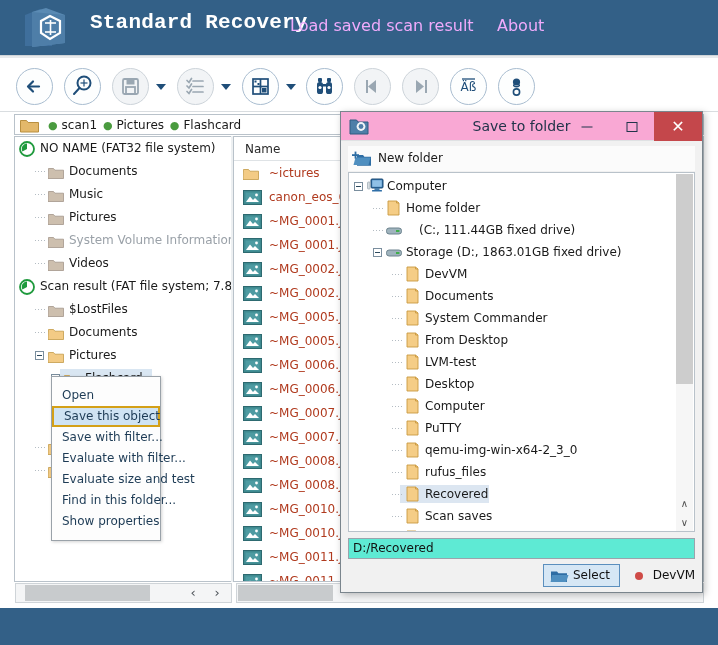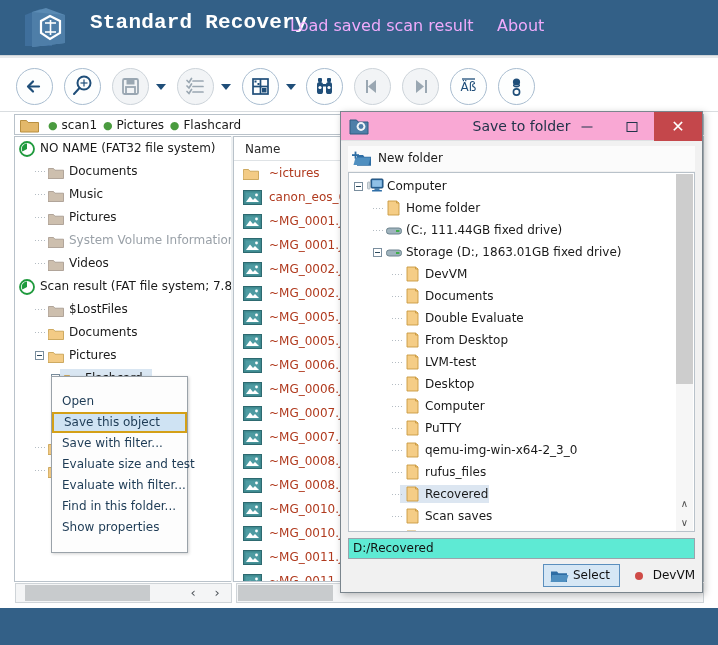--- a/index.html
+++ b/index.html
@@ -116,24 +116,24 @@
   .hscroll2{
     position:absolute;left:236px;top:583px;width:468px;height:20px;
     background:#f4f5f6;border:1px solid #cfd4d8;box-sizing:border-box;
   }
   .hscroll2 .thumb{position:absolute;left:1px;top:1px;width:95px;height:16px;background:#c8cbcd;cursor:pointer;}
 
   .footer{position:absolute;left:0;top:608px;width:718px;height:37px;background:#336087;}
 
   
   .ctxmenu{
-    position:absolute;left:51px;top:376px;width:137px;
+    position:absolute;left:51px;top:376px;width:110px;
     background:#fdfdfd;border:1px solid #9aa2a9;box-sizing:border-box;
     box-shadow:1px 1px 3px rgba(0,0,0,.18);
-    padding:14px 0;
+    padding:8px 0;
   }
   .ctxitem{
     height:21px;line-height:21px;padding-left:10px;font-size:12px;color:#1d3b55;
     white-space:nowrap;cursor:pointer;box-sizing:border-box;
   }
   .ctxitem.sel{
     background:#cfe3f3;border:2px solid #d4a017;
     height:21px;line-height:17px;
   }
 
@@ -642,22 +642,22 @@
   <div class="hscroll2">
     <div class="thumb"></div>
   </div>
 
   <div class="footer"></div>
 
   <div class="ctxmenu" id="ctx-host">
       <div class="ctxitem"><span>Open</span></div>
       <div class="ctxitem sel"><span>Save this object</span></div>
       <div class="ctxitem"><span>Save with filter...</span></div>
+      <div class="ctxitem"><span>Evaluate with filter...</span></div>
       <div class="ctxitem"><span>Evaluate size and test</span></div>
-      <div class="ctxitem"><span>Evaluate with filter...</span></div>
       <div class="ctxitem"><span>Find in this folder...</span></div>
       <div class="ctxitem"><span>Show properties</span></div>
     </div>
 
   <div class="dlg">
     <div class="dlg-title">
       <span class="dlg-icon">
         <svg width="20" height="19" viewBox="0 0 20 19">
           <path d="M1 3 h6.5 l1.6 2 H19 v12 H1 Z" fill="#4e7ea8" stroke="#2f5a80"></path>
           <circle cx="12" cy="9.5" r="4.4" fill="#ffffff" opacity="0.92"></circle>
@@ -712,21 +712,21 @@
                 <path d="M10.5 1 v2 h2.5" fill="none" stroke="#c99a41" stroke-width="0.9"></path>
               </svg></span>
             <span class="dlbl" style="left:57px">Home folder</span>
           </div>
           <div class="dtrow">
             <span class="dots" style="left:24px"></span>
             <span class="dt-fld" style="left:37px"><svg width="16" height="12" viewBox="0 0 16 12">
                 <rect x="0.5" y="3" width="15" height="6" rx="2.6" fill="#9fb3bd" stroke="#6d838e"></rect>
                 <rect x="10" y="5" width="3.4" height="2" fill="#3fae4a"></rect>
               </svg></span>
-            <span class="dlbl" style="left:57px">(C:, 111.44GB fixed drive)</span>
+            <span class="dlbl" style="left:70px">(C:, 111.44GB fixed drive)</span>
           </div>
           <div class="dtrow">
             <span class="twist" style="left:24px"></span>
             <span class="dt-fld" style="left:37px"><svg width="16" height="12" viewBox="0 0 16 12">
                 <rect x="0.5" y="3" width="15" height="6" rx="2.6" fill="#9fb3bd" stroke="#6d838e"></rect>
                 <rect x="10" y="5" width="3.4" height="2" fill="#3fae4a"></rect>
               </svg></span>
             <span class="dlbl" style="left:57px">Storage (D:, 1863.01GB fixed drive)</span>
           </div>
           <div class="dtrow">
@@ -744,21 +744,21 @@
                 <path d="M10.5 1 v2 h2.5" fill="none" stroke="#c99a41" stroke-width="0.9"></path>
               </svg></span>
             <span class="dlbl" style="left:76px">Documents</span>
           </div>
           <div class="dtrow">
             <span class="dots" style="left:43px"></span>
             <span class="dt-fld" style="left:56px"><svg width="15" height="16" viewBox="0 0 15 16">
                 <path d="M2 1 h8.5 l2.5 2 v12 h-11 Z" fill="#f5cd86" stroke="#c99a41" stroke-width="0.9"></path>
                 <path d="M10.5 1 v2 h2.5" fill="none" stroke="#c99a41" stroke-width="0.9"></path>
               </svg></span>
-            <span class="dlbl" style="left:76px">Double Evaluate</span>
+            <span class="dlbl" style="left:76px">System Commander</span>
           </div>
           <div class="dtrow">
             <span class="dots" style="left:43px"></span>
             <span class="dt-fld" style="left:56px"><svg width="15" height="16" viewBox="0 0 15 16">
                 <path d="M2 1 h8.5 l2.5 2 v12 h-11 Z" fill="#f5cd86" stroke="#c99a41" stroke-width="0.9"></path>
                 <path d="M10.5 1 v2 h2.5" fill="none" stroke="#c99a41" stroke-width="0.9"></path>
               </svg></span>
             <span class="dlbl" style="left:76px">From Desktop</span>
           </div>
           <div class="dtrow">

